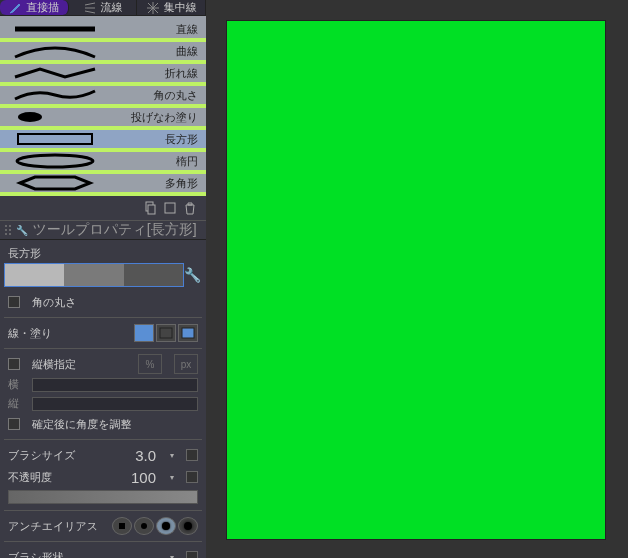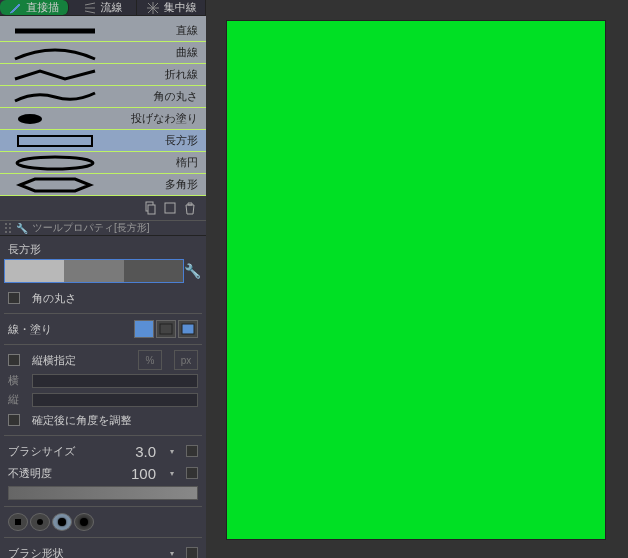--- a/index.html
+++ b/index.html
@@ -1,30 +1,30 @@
 <!DOCTYPE html>
 <html><head>
 <meta charset="utf-8">
 <style>
 * { margin: 0; padding: 0; box-sizing: border-box; font-family: "Meiryo", sans-serif; }
 body { background: #3a3a44; width: 628px; height: 558px; overflow: hidden; display: flex; }
 .left-panel { width: 206px; background: #3a3a44; display: flex; flex-direction: column; }
 .tabs { display: flex; height: 22px; background: #2e2e38; border-bottom: 1px solid #222; }
 .tab { flex: 1; display: flex; align-items: center; justify-content: center; gap: 4px; font-size: 11px; color: #ccc; border-right: 1px solid #222; cursor: pointer; }
-.tab.active { background: #15803d; border-radius: 6px; }
+.tab.active { background: #4c1d95; border-radius: 6px; }
 .tab-icon { width: 14px; height: 14px; display: inline-block; }
 .tool-list { background: #999fa8; padding-top: 4px; }
-.tool-item { display: flex; align-items: center; height: 22px; border-bottom: 1px solid #bef264; cursor: pointer; }
+.tool-item { display: flex; align-items: center; height: 22px; border-bottom: 4px solid #bef264; cursor: pointer; }
 .tool-item.selected { background: #8fa4c4; }
 .tool-preview { width: 110px; height: 20px; display: flex; align-items: center; justify-content: center; }
 .tool-label { flex: 1; text-align: right; padding-right: 8px; font-size: 11px; color: #222; }
 .tool-icons-row { display: flex; justify-content: flex-end; gap: 4px; padding: 4px 8px; background: #3a3a44; }
 .small-icon { width: 16px; height: 16px; cursor: pointer; display: flex; align-items: center; justify-content: center; color: #aaa; }
 .prop-header { display: flex; align-items: center; height: 20px; background: #3a3a44; border-top: 1px solid #555; border-bottom: 1px solid #222; padding-left: 4px; gap: 4px; }
-.prop-header-title { font-size: 10px; color: #999; }
+.prop-header-title { font-size: 14px; color: #999; }
 .prop-body { background: #3a3a44; padding: 4px; }
 .selected-tool-label { font-size: 11px; color: #ccc; padding: 2px 4px; }
 .gradient-box { border: 1px solid #4a7fd4; height: 24px; display: flex; margin-bottom: 4px; position: relative; }
 .gradient-box .g1 { flex: 1; background: #b8b8b8; }
 .gradient-box .g2 { flex: 1; background: #7a7a7a; }
 .gradient-box .g3 { flex: 1; background: #555; }
 .wrench { position: absolute; right: -18px; top: 4px; color: #888; font-size: 14px; }
 .prop-row { display: flex; align-items: center; height: 22px; font-size: 11px; color: #ccc; gap: 12px; padding: 0 4px; }
 .prop-row .label { flex: 1; }
 .checkbox { width: 12px; height: 12px; border: 1px solid #777; background: #333; display: inline-block; }
@@ -254,20 +254,21 @@
       <span class="end-box"></span>
     </div>
     <div class="slider-row">
       <div class="slider-track">
           <div class="slider-fill" style="width:100%"></div>
         </div>
     </div>
     <div class="sep"></div>
 
     <div class="aa-row">
+      <span class="label" style="font-size:11px;color:#ccc;flex:1">アンチエイリアス</span>
       <div class="aa-btn">
           <div class="aa-dot" style="width:6px;height:6px;border-radius:0"></div>
         </div>
       <div class="aa-btn">
           <div class="aa-dot" style="width:6px;height:6px"></div>
         </div>
       <div class="aa-btn active">
           <div class="aa-dot" style="width:8px;height:8px;box-shadow:0 0 2px #000"></div>
         </div>
       <div class="aa-btn">

